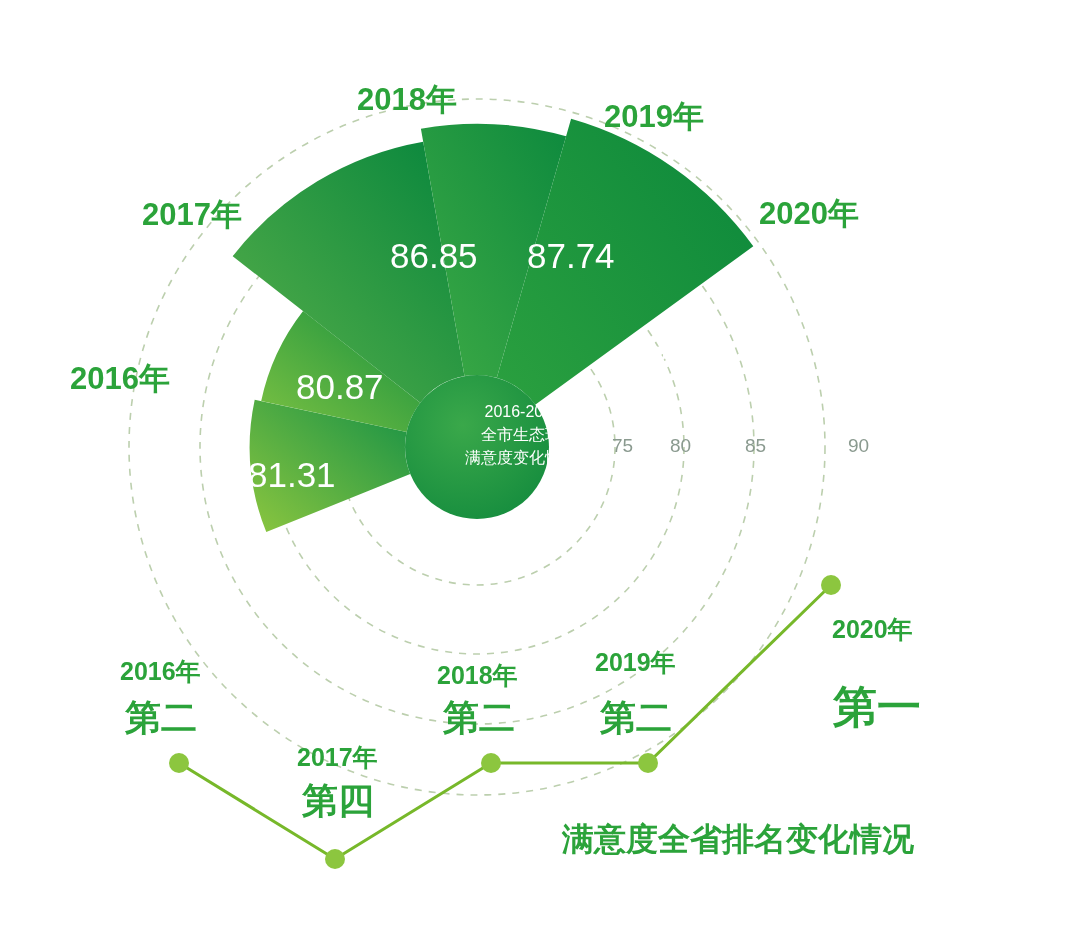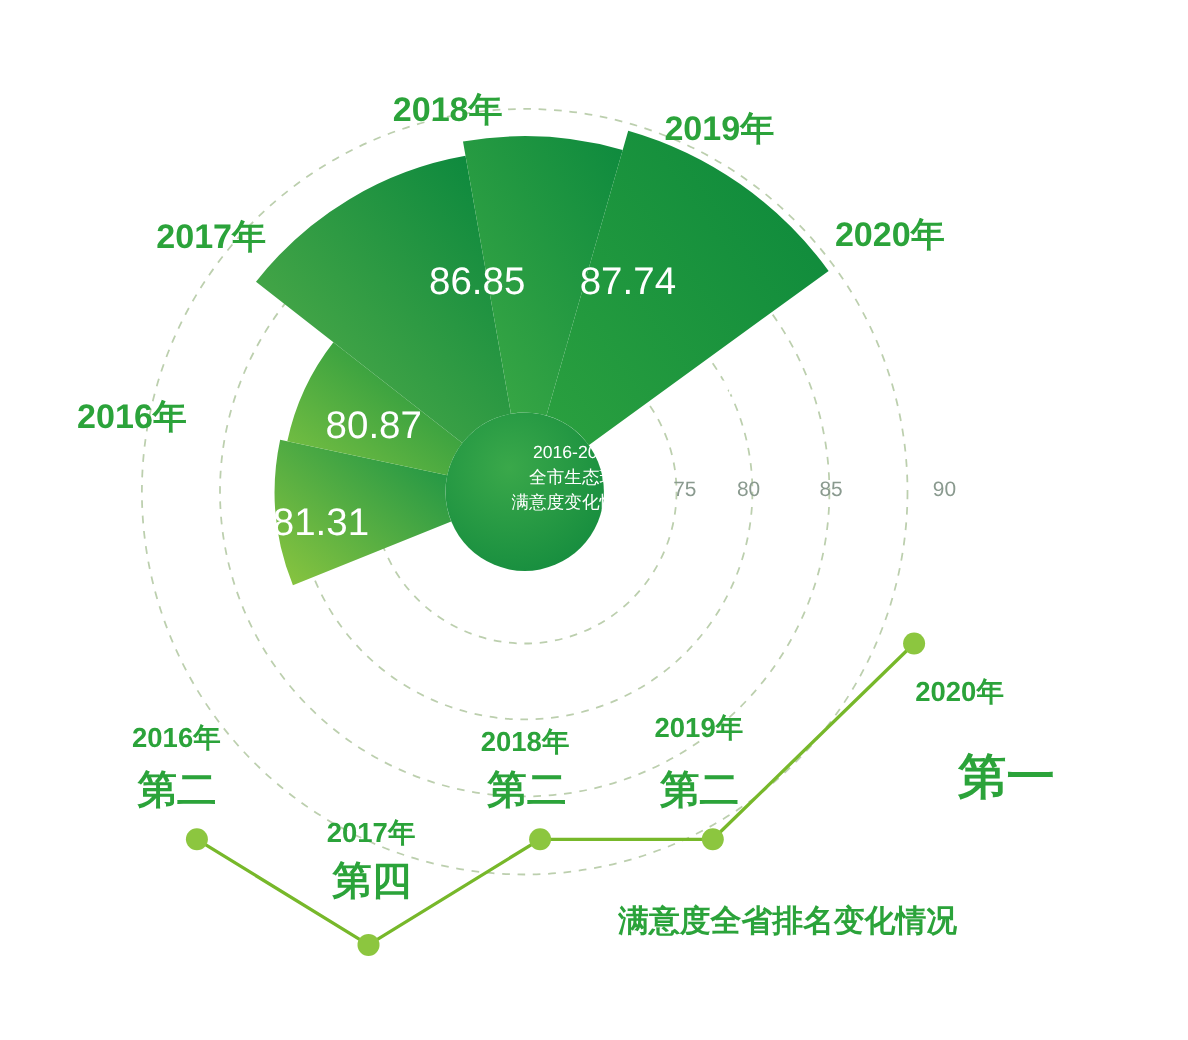--- a/index.html
+++ b/index.html
@@ -47,21 +47,21 @@
     position: absolute;
     color: #2ba33a;
     font-weight: bold;
     font-size: 28px;
     white-space: nowrap;
   }
   .bottom-title {
     position: absolute;
     color: #2ba33a;
     font-weight: bold;
-    font-size: 28px;
+    font-size: 32px;
     white-space: nowrap;
   }
   .val-lbl {
     position: absolute;
     color: #ffffff;
     font-size: 35px;
     white-space: nowrap;
     margin-top: 48px;
   }
   .hub-text {
@@ -165,17 +165,17 @@
   <div class="lbl rank-lbl-year" style="left:297px; top:745px;">2017年</div>
   <div class="lbl rank-lbl-big" style="left:302px; top:783px;">第四</div>
 
   <div class="lbl rank-lbl-year" style="left:437px; top:663px;">2018年</div>
   <div class="lbl rank-lbl-big" style="left:443px; top:700px;">第二</div>
 
   <div class="lbl rank-lbl-year" style="left:595px; top:650px;">2019年</div>
   <div class="lbl rank-lbl-big" style="left:600px; top:700px;">第二</div>
 
   <div class="lbl rank-lbl-year" style="left:832px; top:617px;">2020年</div>
-  <div class="lbl rank-lbl-first" style="left:871px; top:685px;">第一</div>
+  <div class="lbl rank-lbl-first" style="left:833px; top:685px;">第一</div>
 
   <div class="bottom-title" style="left:562px; top:818px;">满意度全省排名变化情况</div>
 
 </div>
 
 </body></html>

